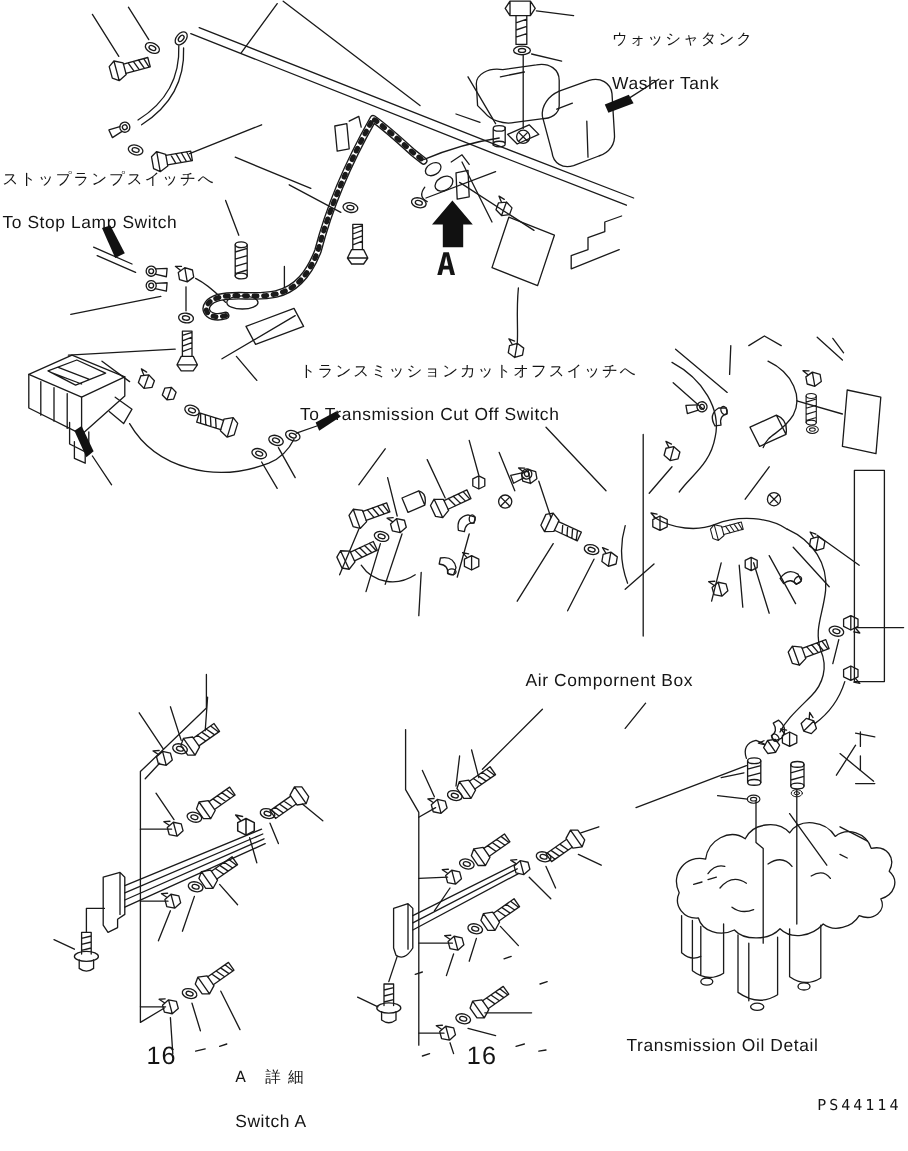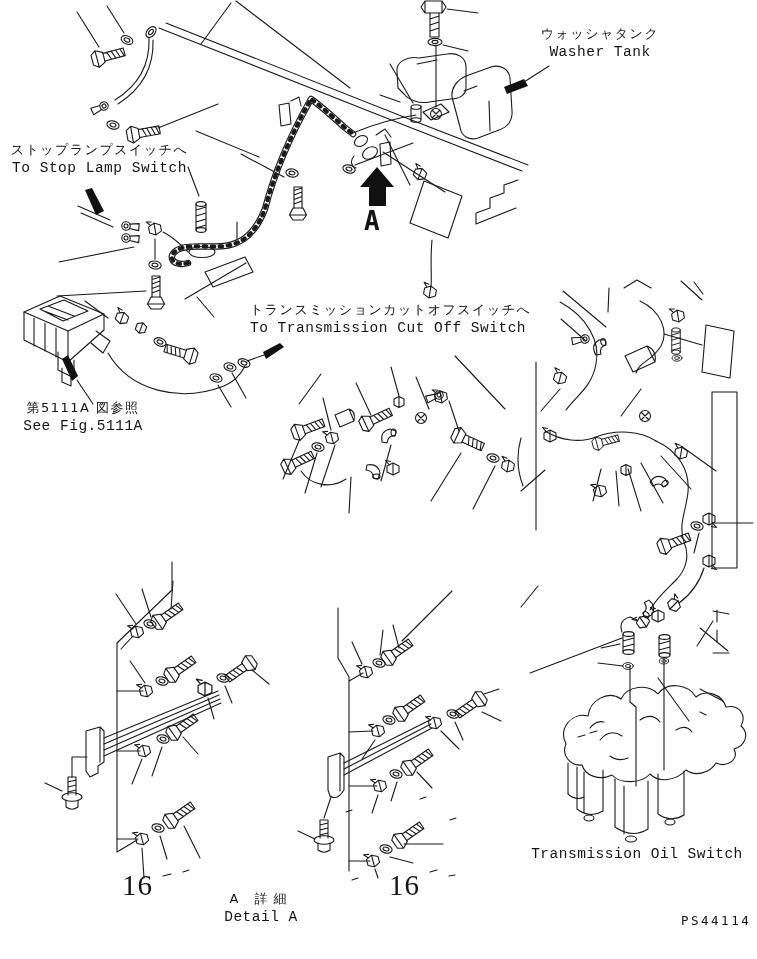--- a/index.html
+++ b/index.html
@@ -1,23 +1,23 @@
 <!DOCTYPE html>
 <html><head>
 <meta charset="utf-8">
 <style>
   html,body{margin:0;padding:0;background:#fff;}
   #page{position:relative;width:757px;height:959px;background:#ffffff;overflow:hidden;
         font-family:"DejaVu Sans",sans-serif;color:#141414;}
   #art{position:absolute;left:0;top:0;}
-  .lbl{position:absolute;text-align:center;line-height:1.25;}
+  .lbl{position:absolute;line-height:1.25;}
   .lbl .jp{display:block;font-family:"DejaVu Sans",sans-serif;font-size:13px;letter-spacing:1.5px;white-space:nowrap;}
-  .lbl .en{display:block;font-family:Liberation Mono, monospace;font-size:14.5px;letter-spacing:0.5px;white-space:nowrap;margin-top:1px;}
+  .lbl .en{display:block;font-family:Liberation Sans, sans-serif;font-size:14.5px;letter-spacing:0.5px;white-space:nowrap;margin-top:19px;}
   .lbl.wide-jp .jp{letter-spacing:6px;}
-  .num{position:absolute;font-family:Liberation Serif, serif;font-size:29px;letter-spacing:1px;}
+  .num{position:absolute;font-family:Liberation Sans, sans-serif;font-size:21px;letter-spacing:1px;}
   .marker{position:absolute;font-family:"DejaVu Sans Mono","Liberation Mono",monospace;font-size:26px;font-weight:bold;}
   .code{position:absolute;font-family:"DejaVu Sans Mono","Liberation Mono",monospace;font-size:12.5px;letter-spacing:2.5px;}
 </style>
 </head>
 <body>
 
 <div id="page">
 
 <svg id="art" width="757" height="959" viewBox="0 0 757 959">
   <defs>
@@ -320,35 +320,32 @@
 <div class="lbl" style="left:2px;top:142px;width:195px;">
   <span class="jp">ストップランプスイッチへ</span>
   <span class="en">To Stop Lamp Switch</span>
 </div>
 
 <div class="lbl" style="left:250px;top:302px;width:268px;">
   <span class="jp">トランスミッションカットオフスイッチへ</span>
   <span class="en">To Transmission Cut Off Switch</span>
 </div>
 
-<div class="lbl" style="left:18px;top:400px;width:130px;">
-  <span class="jp">第5111A 図参照</span>
-  <span class="en">See Fig.5111A</span>
-</div>
 
 <div class="lbl" style="left:438px;top:540px;width:205px;">
+  <span class="en">Air Compornent Box</span>
 </div>
 
 <div class="lbl" style="left:522px;top:844px;width:230px;">
-  <span class="en">Transmission Oil Switch</span>
+  <span class="en">Transmission Oil Detail</span>
 </div>
 
 <div class="lbl wide-jp" style="left:196px;top:891px;width:130px;">
   <span class="jp">A 詳細</span>
-  <span class="en">Detail A</span>
+  <span class="en">Switch A</span>
 </div>
 
 <div class="num" style="left:122px;top:869px;">16</div>
 <div class="num" style="left:389px;top:869px;">16</div>
 <div class="marker" style="left:364px;top:206px;">A</div>
 <div class="code" style="left:681px;top:913px;">PS44114</div>
 
 </div>
 
 </body></html>

